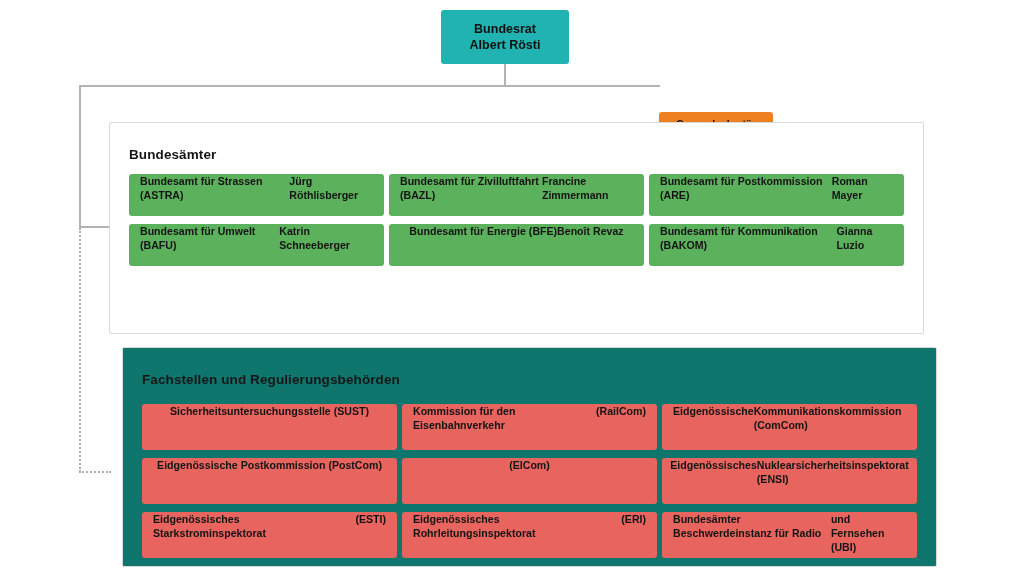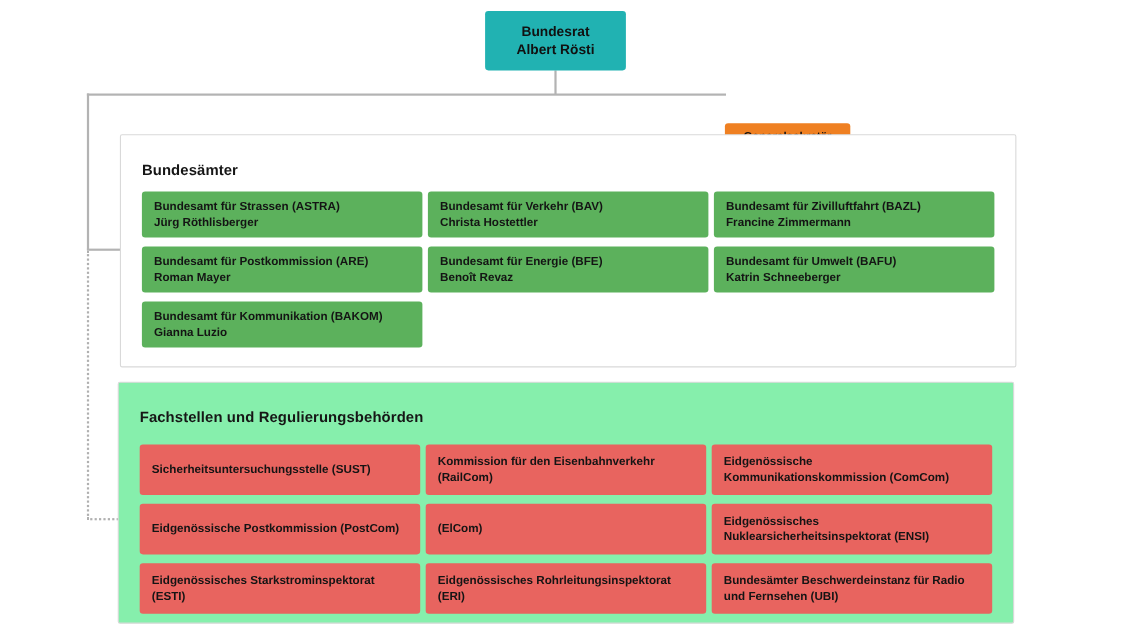--- a/index.html
+++ b/index.html
@@ -79,25 +79,25 @@
     border-radius: 2px;
   }
   #panel-bundesaemter {
     left: 109px;
     top: 122px;
     width: 815px;
     height: 212px;
     background: #ffffff;
   }
   #panel-fachstellen {
-    left: 107px;
+    left: 122px;
     top: 347px;
     width: 815px;
     height: 220px;
-    background: #86efac;
+    background: #0f766e;
   }
   .panel-title {
     position: absolute;
     left: 19px;
     top: 24px;
     font-size: 13.5px;
     font-weight: bold;
     color: #161616;
     letter-spacing: 0.1px;
   }
@@ -111,21 +111,21 @@
     display: grid;
     grid-template-columns: repeat(3, 255px);
     column-gap: 5px;
     row-gap: 8px;
   }
   .cell {
     box-sizing: border-box;
     border-radius: 3px;
     padding: 0 11px;
     display: flex;
-    flex-direction: column;
+    flex-direction: row;
     justify-content: center;
     font-size: 10.6px;
     font-weight: bold;
     color: #141414;
     line-height: 1.34;
     height: 42px;
   }
   .cell .l1, .cell .l2 { display: block; }
   .cell.green { background: #5cb15c; }
   .cell.red   { background: #e8645f; height: 46px; }
@@ -161,38 +161,34 @@
   </div>
 
   <div class="panel" id="panel-bundesaemter">
     <div class="panel-title">Bundesämter</div>
     <div class="grid" id="grid-bundesaemter">
       <div class="cell green">
         <span class="l1">Bundesamt für Strassen (ASTRA)</span>
         <span class="l2">Jürg Röthlisberger</span>
       </div>
       <div class="cell green">
-        <span class="l1">Bundesamt für Verkehr (BAV)</span>
-        <span class="l2">Christa Hostettler</span>
-      </div>
-      <div class="cell green">
         <span class="l1">Bundesamt für Zivilluftfahrt (BAZL)</span>
         <span class="l2">Francine Zimmermann</span>
       </div>
       <div class="cell green">
         <span class="l1">Bundesamt für Postkommission (ARE)</span>
         <span class="l2">Roman Mayer</span>
       </div>
       <div class="cell green">
+        <span class="l1">Bundesamt für Umwelt (BAFU)</span>
+        <span class="l2">Katrin Schneeberger</span>
+      </div>
+      <div class="cell green">
         <span class="l1">Bundesamt für Energie (BFE)</span>
         <span class="l2">Benoît Revaz</span>
-      </div>
-      <div class="cell green">
-        <span class="l1">Bundesamt für Umwelt (BAFU)</span>
-        <span class="l2">Katrin Schneeberger</span>
       </div>
       <div class="cell green">
         <span class="l1">Bundesamt für Kommunikation (BAKOM)</span>
         <span class="l2">Gianna Luzio</span>
       </div>
       <div class="cell empty"></div>
       <div class="cell empty"></div>
     </div>
   </div>
 

